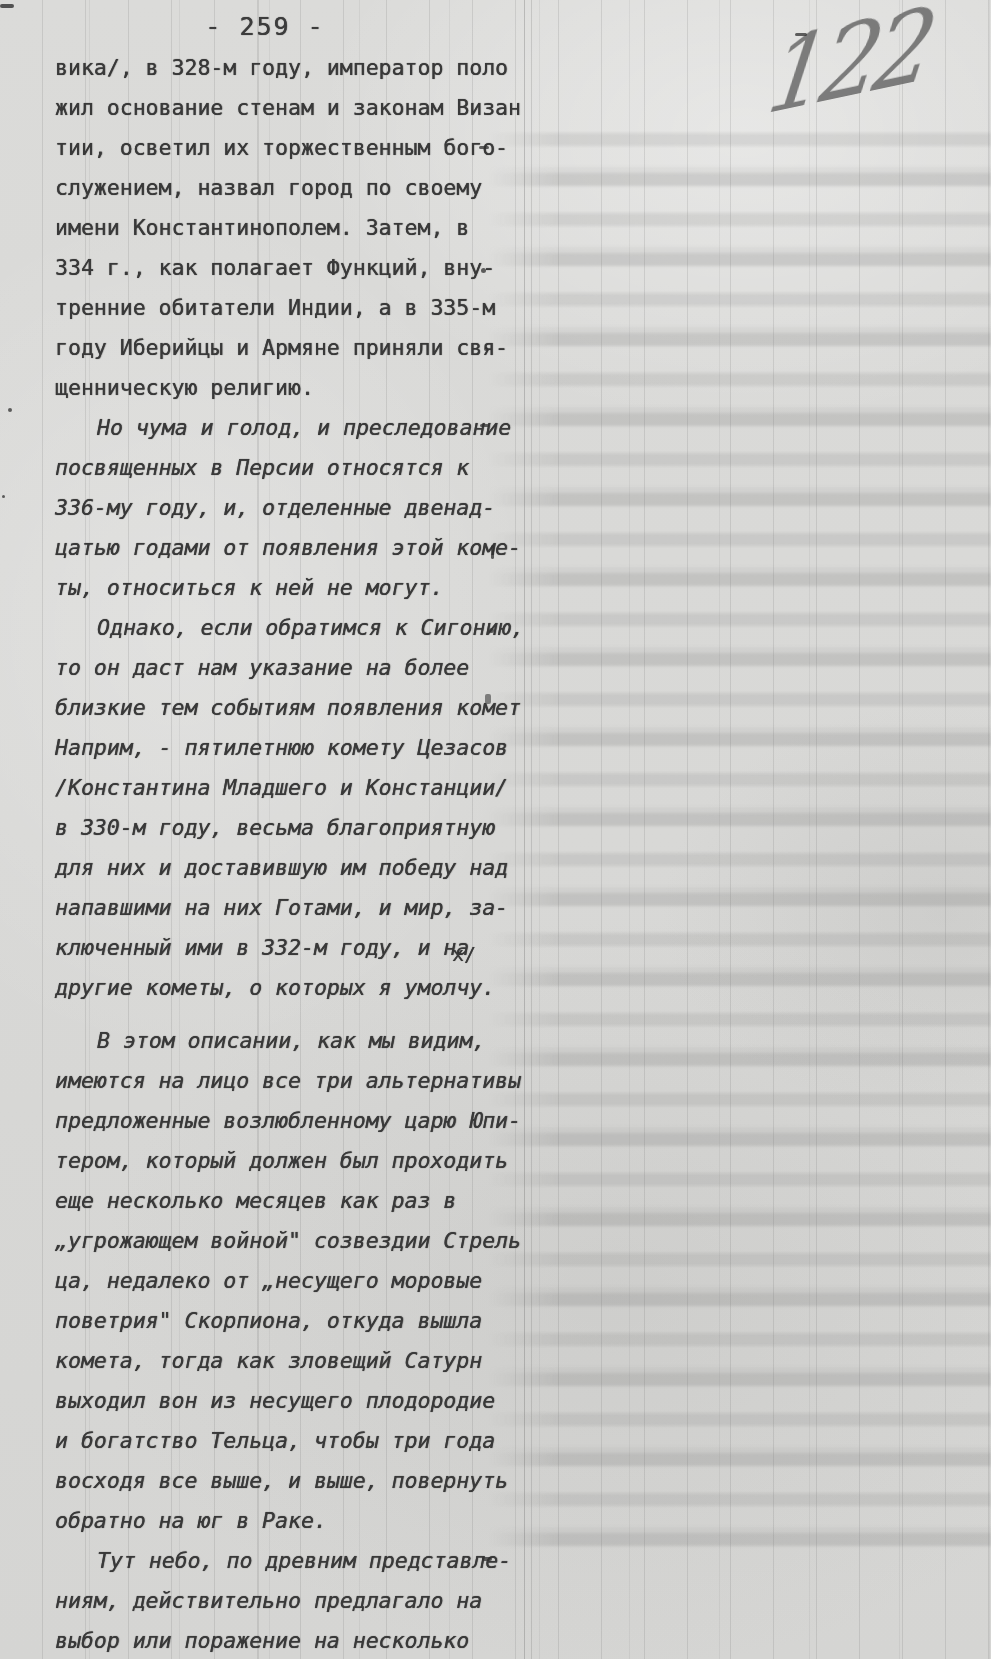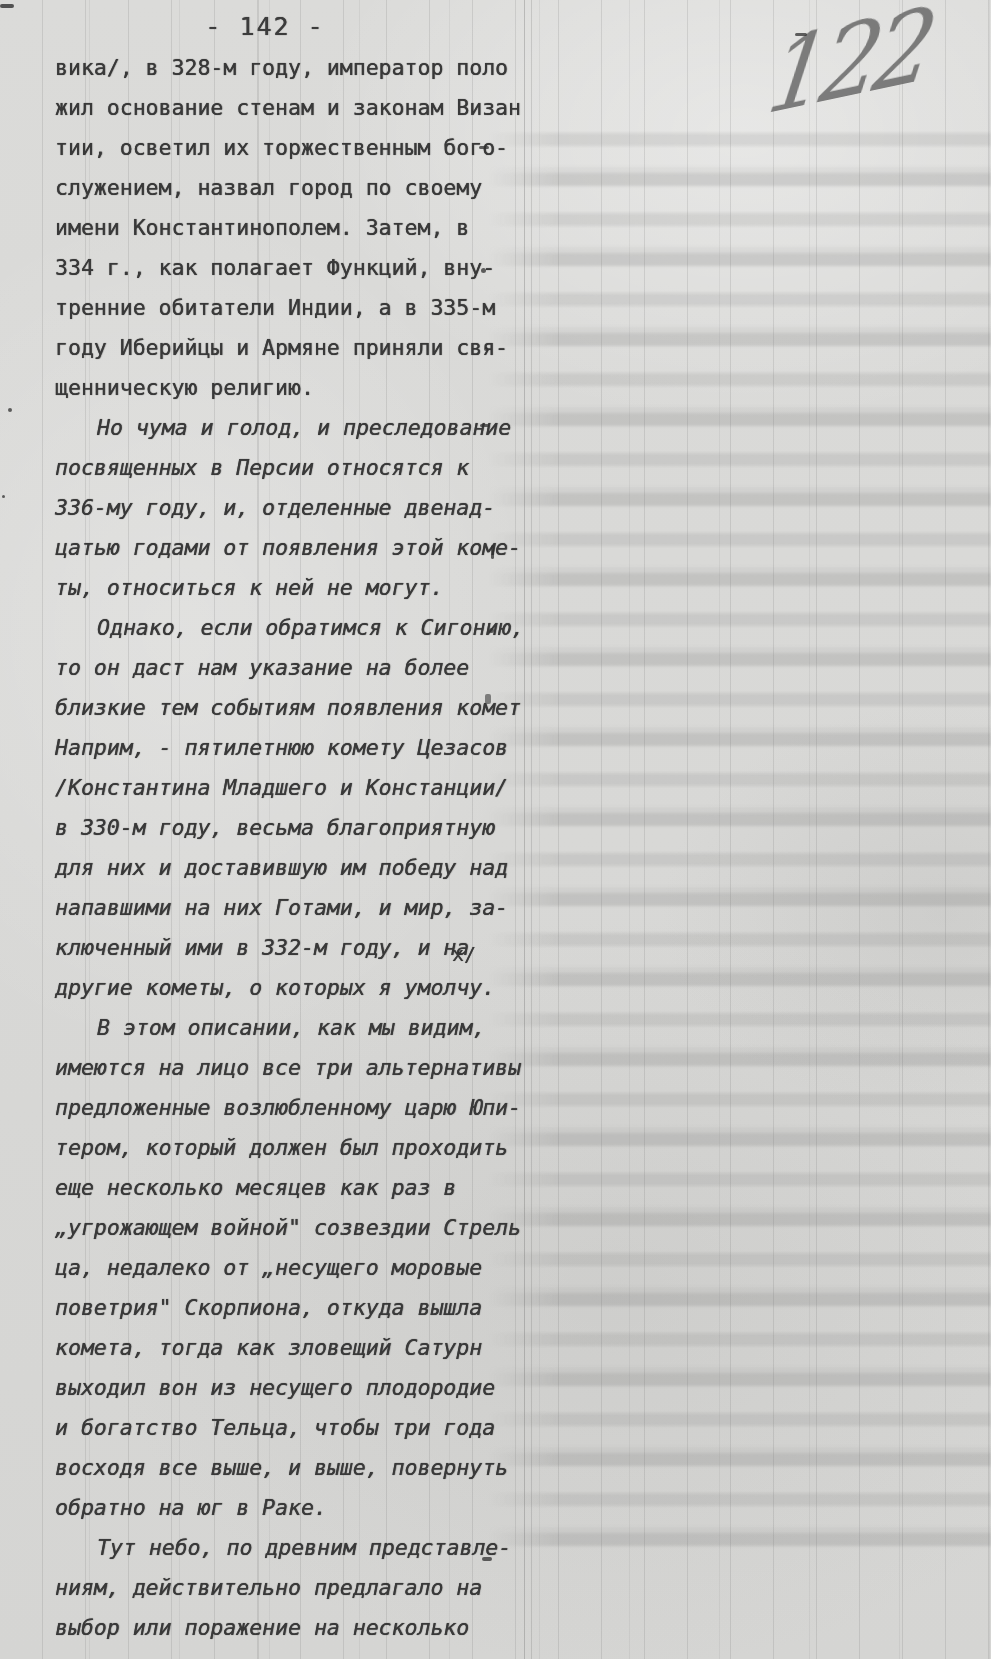--- a/index.html
+++ b/index.html
@@ -39,21 +39,21 @@
     text-shadow:0 0 .7px rgba(20,20,20,.8), .6px .4px .9px rgba(40,40,40,.35);
   }
 
   .text-col {
     position:absolute; left:55px; top:48px; width:480px;
     font-size:21.5px; line-height:40px; color:#393939;
     text-shadow:0 0 .7px rgba(20,20,20,.75), .6px .4px .9px rgba(40,40,40,.35);
   }
   .para { white-space:pre-line; margin:0; }
   .para.indent { text-indent:42px;font-style:italic; }
-  .para.gap { margin-top:0; }
+  .para.gap { margin-top:13px; }
 
   .footnote {
     position:absolute; left:452px; top:942px; font-size:20px; color:#3a3a3a;
     text-shadow:0 0 .7px rgba(20,20,20,.75);
   }
 
   .handwritten {
     position:absolute; left:768px; top:6px;
     font-family:"DejaVu Serif", serif; font-style:italic;
     font-size:96px; letter-spacing:-7px; color:rgba(104,104,104,.85);
@@ -69,21 +69,21 @@
 
 <div class="page">
 
   <div class="vlines"></div>
   <div class="vline-strong" style="left:524px;"></div>
   <div class="vline-strong" style="left:531px; opacity:.7;"></div>
   <div class="vline-strong" style="left:258px; opacity:.5;"></div>
 
   <div class="ghost"></div>
 
-  <div class="pageno">- 142 -</div>
+  <div class="pageno">- 259 -</div>
 
   <div class="handwritten">122</div>
 
   <div class="text-col">
     <p class="para">вика/, в 328-м году, император поло
 жил основание стенам и законам Визан
 тии, осветил их торжественным бого-
 служением, назвал город по своему
 имени Константинополем. Затем, в
 334 г., как полагает Функций, вну-

